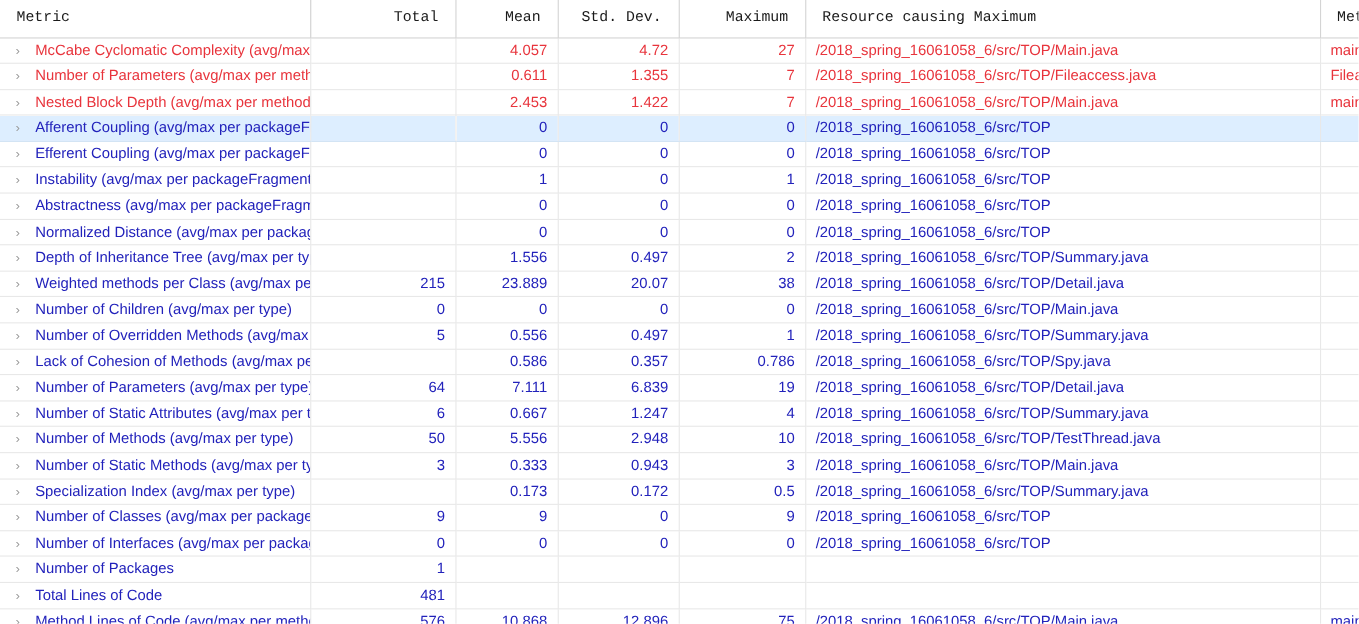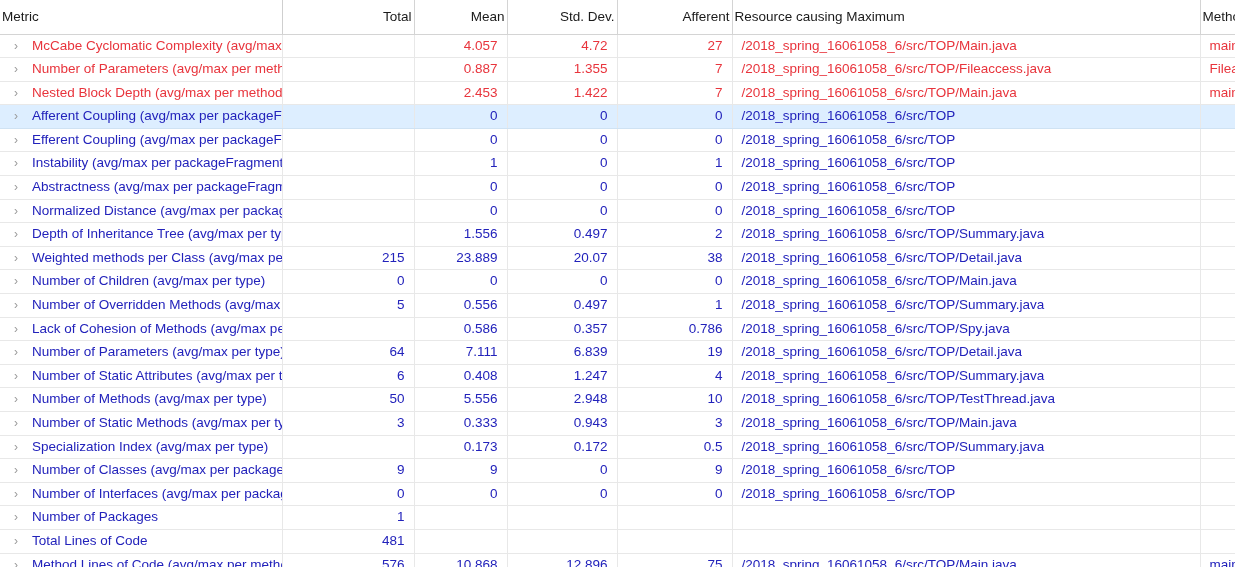--- a/index.html
+++ b/index.html
@@ -39,27 +39,28 @@
   col.c-res      { width: 468px; }
   col.c-method   { width: 150px; }
 
   
   thead th {
     height: 34px;
     background: #ffffff;
     color: #1a1a1a;
     font-weight: normal;
     font-size: 13.5px;
-    padding: 0 2px;
+    padding: 0 15px;
     border-bottom: 1px solid #d4d4d4;
     border-right: 1px solid #d4d4d4;
     vertical-align: middle;
     white-space: nowrap;
     overflow: hidden;
     box-sizing: border-box;
+    font-family: Liberation Mono, monospace;
   }
   thead th.th-metric  { text-align: left; border-right: 1px solid #cfcfcf; }
   thead th.th-num     { text-align: right; margin-top: 24px; }
   thead th.th-text    { text-align: left; }
   thead th.th-last    { border-right: none; }
 
   
   tbody tr { height: 22.6px; }
   tbody tr.selected { background: #ddeeff; }
   tbody tr.selected td { border-bottom-color: #cfe2f3; }
@@ -125,21 +126,21 @@
       <col class="c-max">
       <col class="c-res">
       <col class="c-method">
     </colgroup>
     <thead>
       <tr>
         <th class="th-metric">Metric</th>
         <th class="th-num">Total</th>
         <th class="th-num">Mean</th>
         <th class="th-num">Std. Dev.</th>
-        <th class="th-num">Afferent</th>
+        <th class="th-num">Maximum</th>
         <th class="th-text">Resource causing Maximum</th>
         <th class="th-text th-last">Method</th>
       </tr>
     </thead>
     <tbody id="metrics-body">
         <tr class="row-red">
           <td class="metric-cell">
             <div class="metric-inner">
               <span class="chevron">›</span>
               <span class="metric-label">McCabe Cyclomatic Complexity (avg/max per method)</span>
@@ -153,21 +154,21 @@
           <td class="text td-last">main</td>
         </tr>
         <tr class="row-red">
           <td class="metric-cell">
             <div class="metric-inner">
               <span class="chevron">›</span>
               <span class="metric-label">Number of Parameters (avg/max per method)</span>
             </div>
           </td>
           <td class="num"></td>
-          <td class="num">0.887</td>
+          <td class="num">0.611</td>
           <td class="num">1.355</td>
           <td class="num">7</td>
           <td class="text">/2018_spring_16061058_6/src/TOP/Fileaccess.java</td>
           <td class="text td-last">Fileaccess</td>
         </tr>
         <tr class="row-red">
           <td class="metric-cell">
             <div class="metric-inner">
               <span class="chevron">›</span>
               <span class="metric-label">Nested Block Depth (avg/max per method)</span>
@@ -335,21 +336,21 @@
           <td class="text td-last"></td>
         </tr>
         <tr class="row-blue">
           <td class="metric-cell">
             <div class="metric-inner">
               <span class="chevron">›</span>
               <span class="metric-label">Number of Static Attributes (avg/max per type)</span>
             </div>
           </td>
           <td class="num">6</td>
-          <td class="num">0.408</td>
+          <td class="num">0.667</td>
           <td class="num">1.247</td>
           <td class="num">4</td>
           <td class="text">/2018_spring_16061058_6/src/TOP/Summary.java</td>
           <td class="text td-last"></td>
         </tr>
         <tr class="row-blue">
           <td class="metric-cell">
             <div class="metric-inner">
               <span class="chevron">›</span>
               <span class="metric-label">Number of Methods (avg/max per type)</span>

